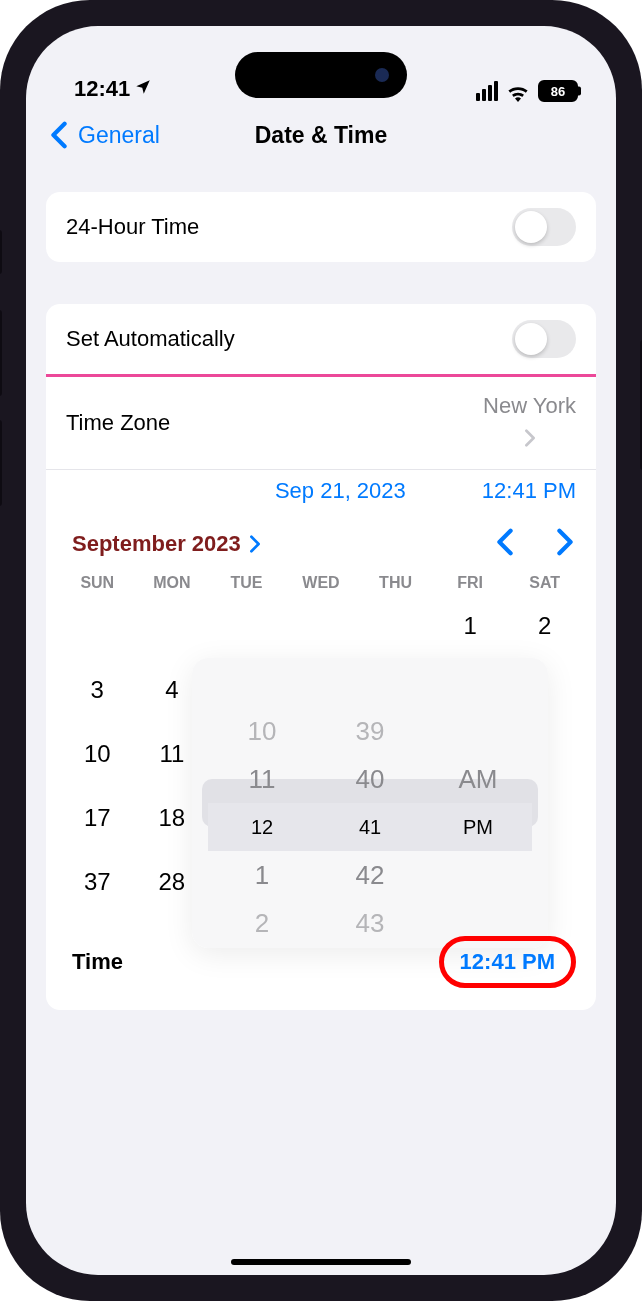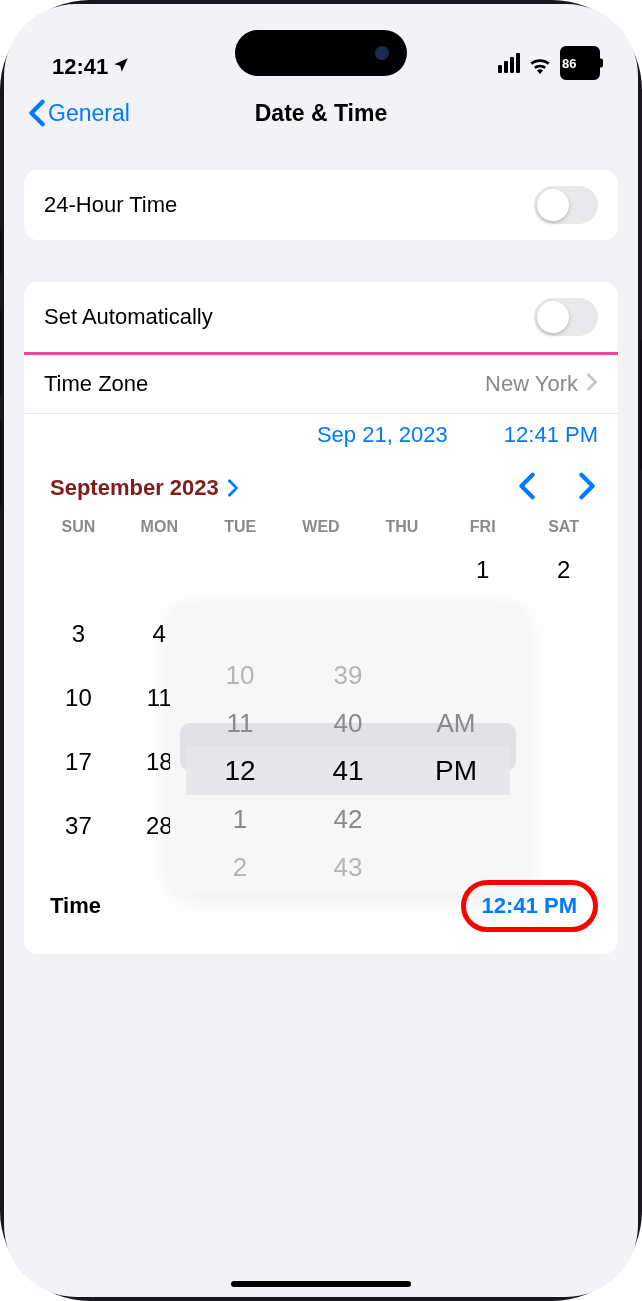--- a/index.html
+++ b/index.html
@@ -6,21 +6,21 @@
   body {
     font-family: -apple-system, 'Helvetica Neue', Helvetica, Arial, sans-serif;
     background: #fff;
     display: flex; justify-content: center;
     padding: 0;
   }
   .device {
     width: 642px; height: 1301px;
     background: #1a1620;
     border-radius: 90px;
-    padding: 4px;
+    padding: 26px;
     position: relative;
   }
   .screen {
     width: 100%; height: 100%;
     background: #f2f2f7;
     border-radius: 72px;
     overflow: hidden;
     position: relative;
   }
   .notch {
@@ -53,38 +53,38 @@
   .signal span:nth-child(1){height:8px}
   .signal span:nth-child(2){height:12px}
   .signal span:nth-child(3){height:16px}
   .signal span:nth-child(4){height:20px}
 
   .wifi { position:relative; width:24px; height:18px; }
   .wifi svg { width:24px; height:18px; }
 
   .battery {
     border:2px solid #000; border-radius:6px;
-    width:40px; height:34px; position:relative;
-    display:flex; align-items:center; justify-content:flex-start;
+    width:40px; height:22px; position:relative;
+    display:flex; align-items:center; justify-content:center;
     font-size:13px; font-weight:700; background:#000; color:#fff;
   }
   .battery::after{
     content:""; position:absolute; right:-5px; top:50%; transform:translateY(-50%);
     width:3px; height:9px; background:#000; border-radius:0 2px 2px 0;
   }
 
   .navbar {
     height: 58px;
     display:flex; align-items:center; justify-content:center;
     position:relative;
     padding: 0 16px;
   }
   .back-btn {
     position:absolute; left:24px; top:50%; transform:translateY(-50%);
-    display:flex; align-items:center; gap:2px;
+    display:flex; align-items:center; gap:10px;
     color:#007aff; font-size:23px;
     cursor:pointer;
   }
   .back-btn svg { width:18px; height:28px; }
   .nav-title { font-size:23px; font-weight:600; color:#000; }
 
   .content { padding: 28px 20px 0; }
 
   .group {
     background:#fff;
@@ -103,25 +103,25 @@
 
   .toggle {
     width:64px; height:38px; border-radius:20px;
     background:#e9e9eb; position:relative; cursor:pointer;
   }
   .toggle::after{
     content:""; position:absolute; left:3px; top:3px;
     width:32px; height:32px; border-radius:50%; background:#fff;
     box-shadow:0 2px 4px rgba(0,0,0,0.2);
   }
-  .value-muted { color:#8a8a8e; font-size:22px; display:flex; align-items:center; gap:8px;}
+  .value-muted { color:#8a8a8e; font-size:22px; display:flex; align-items:center; gap:8px;flex-direction:column;}
   .chev-right { color:#c7c7cc; }
 
   .date-time-links {
-    display:flex; justify-content:flex-end; gap:56px;
+    display:flex; justify-content:flex-end; gap:76px;
     padding: 8px 20px 14px;
     border-top:1px solid #e5e5ea;
   }
   .link { color:#007aff; font-size:22px; cursor:pointer; }
 
   .cal-header {
     display:flex; align-items:center; justify-content:space-between;
     padding: 10px 22px 10px 26px;
   }
   .month-picker { display:flex; align-items:center; gap:8px; color:#7f1d1d; font-size:22px; font-weight:700; cursor:pointer;}
@@ -157,21 +157,21 @@
     display:flex;
     padding: 0 16px;
     overflow:hidden;
   }
   .pcol {
     flex:1; display:flex; flex-direction:column; align-items:center; justify-content:center;
     font-size:26px; color:#8a8a8e; gap:0;
   }
   .pcol div { height:48px; display:flex; align-items:center; justify-content:center; width:100%;}
   .pcol .sel { background:#e6e6eb; }
-  .pcol .sel span { color:#000; font-size:28px; font-weight:500;}
+  .pcol .sel span { color:#000; font-size:20px; font-weight:500;}
   .pcol .faded{ opacity:0.25 }
   .pcol .semi{ opacity:0.6 }
   .picker-overlay::before{
     content:""; position:absolute; left:8px; right:8px; top:50%; transform:translateY(-50%);
     height:48px; background:#e6e6eb; border-radius:10px; z-index:-1;
   }
   
   .sel-band{
     position:absolute; left:10px; right:10px; top:50%; transform:translateY(-50%);
     height:48px; background:#e1e1e6; border-radius:10px; z-index:0;

